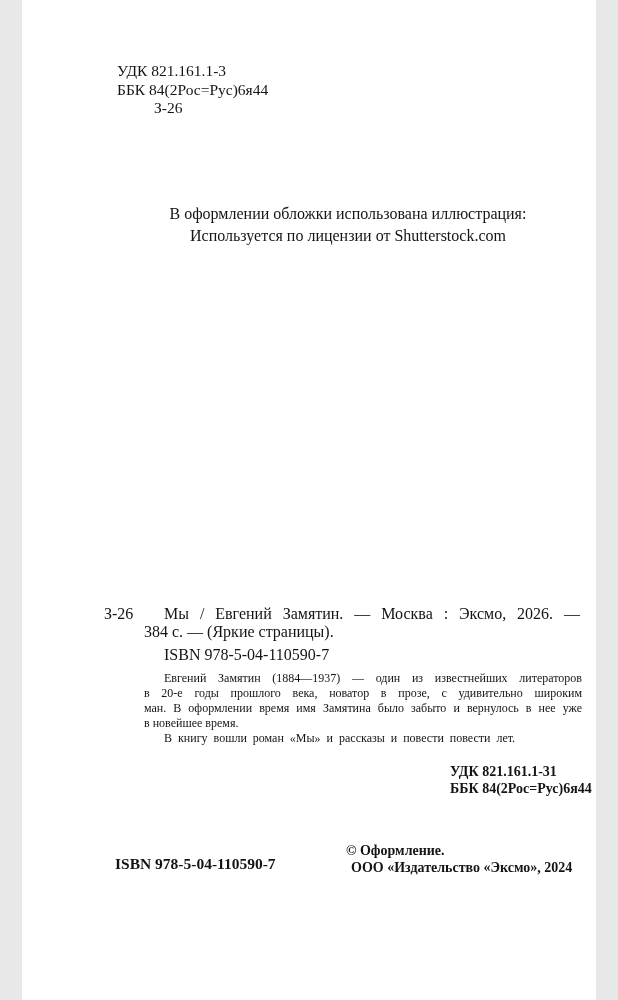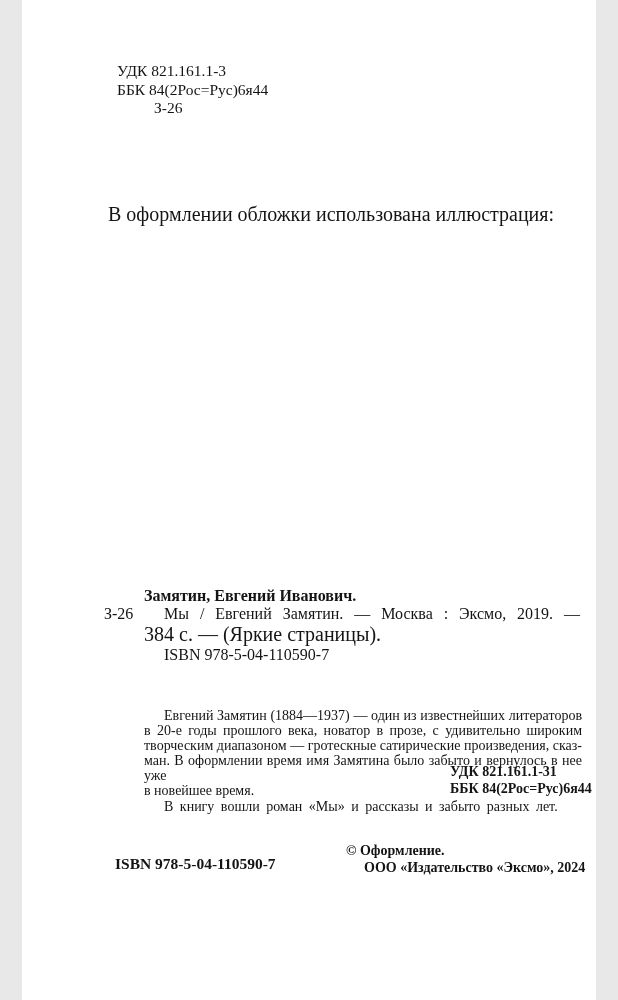--- a/index.html
+++ b/index.html
@@ -15,76 +15,75 @@
   }
   .abs { position: absolute; }
 
   
   .top-codes { left: 95px; top: 62px; font-size: 15.5px; line-height: 18.5px; }
   .top-codes .sign { margin-left: 37px; }
 
   
   .cover-note {
     left: 86px; top: 203px; width: 480px;
-    text-align: left; font-size: 20px; line-height: 22px;
+    text-align: center; font-size: 16px; line-height: 22px;
   }
 
   
   .cat-heading { left: 122px; top: 587px; font-size: 16px; font-weight: bold; }
   .cat-sign    { left: 82px;  top: 605px; font-size: 16px; }
   .cat-title   { left: 142px; top: 605px; width: 416px; font-size: 16px;
                  text-align: justify; text-align-last: justify; }
-  .cat-coll    { left: 122px; top: 623px; font-size: 20px; }
+  .cat-coll    { left: 122px; top: 623px; font-size: 16px; }
   .cat-isbn    { left: 142px; top: 646px; font-size: 16px; }
 
   
-  .annotation { left: 122px; top: 708px; width: 438px;
-                font-size: 14px; line-height: 15.1px; }
+  .annotation { left: 122px; top: 671px; width: 438px;
+                font-size: 12px; line-height: 15.1px; }
   .annotation .jl { text-align: justify; text-align-last: justify; }
   .annotation .indent { text-indent: 20px; }
   .annotation .para2 { text-indent: 20px; word-spacing: 3px; }
 
   
   .bottom-codes { left: 428px; top: 763px; font-size: 14px; font-weight: bold;
                   line-height: 17px; }
 
   
   .footer-isbn { left: 93px; top: 855px; font-size: 15.5px; font-weight: bold; }
   .footer-copy { left: 324px; top: 843px; font-size: 14px; font-weight: bold;
                  line-height: 16.5px; }
-  .footer-copy .org { margin-left: 18px; }
+  .footer-copy .org { margin-left: 5px; }
 </style>
 </head>
 <body>
 
 <div class="page">
 
   <div class="abs top-codes">
     <div>УДК 821.161.1-3</div>
     <div>ББК 84(2Рос=Рус)6я44</div>
     <div class="sign">З-26</div>
   </div>
 
   <div class="abs cover-note">
     <div>В оформлении обложки использована иллюстрация:</div>
+    <div>Используется по лицензии от Shutterstock.com</div>
   </div>
 
-  <div class="abs cat-heading">Замятин, Евгений Иванович.</div>
   <div class="abs cat-sign">З-26</div>
-  <div class="abs cat-title">Мы / Евгений Замятин. — Москва : Эксмо, 2019. —</div>
+  <div class="abs cat-title">Мы / Евгений Замятин. — Москва : Эксмо, 2026. —</div>
   <div class="abs cat-coll">384 с. — (Яркие страницы).</div>
   <div class="abs cat-isbn">ISBN 978-5-04-110590-7</div>
 
   <div class="abs annotation">
     <div class="jl indent">Евгений Замятин (1884—1937) — один из известнейших литераторов</div>
     <div class="jl">в 20-е годы прошлого века, новатор в прозе, с удивительно широким</div>
-    <div class="jl">творческим диапазоном — гротескные сатирические произведения, сказ-</div>
     <div class="jl">ман. В оформлении время имя Замятина было забыто и вернулось в нее уже</div>
     <div>в новейшее время.</div>
-    <div class="para2">В книгу вошли роман «Мы» и рассказы и забыто разных лет.</div>
+    <div class="para2">В книгу вошли роман «Мы» и рассказы и повести повести лет.</div>
   </div>
 
   <div class="abs bottom-codes">
     <div>УДК 821.161.1-31</div>
     <div>ББК 84(2Рос=Рус)6я44</div>
   </div>
 
   <div class="abs footer-isbn">ISBN 978-5-04-110590-7</div>
 
   <div class="abs footer-copy">

